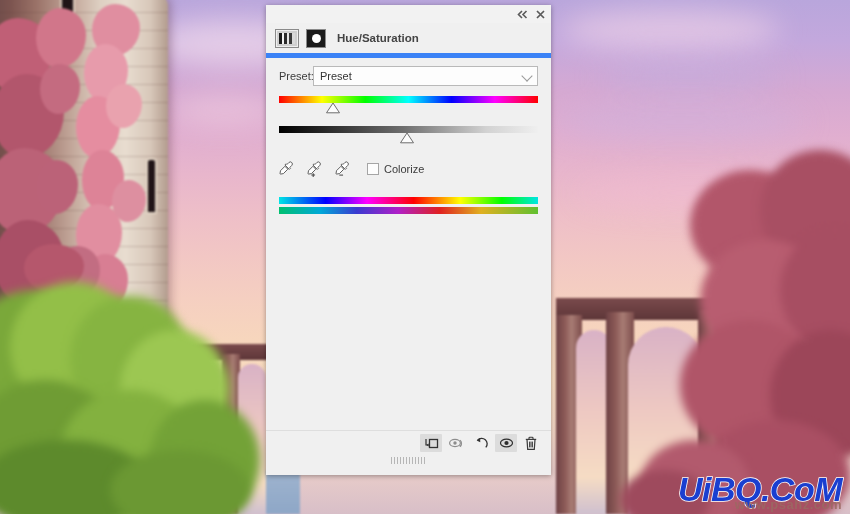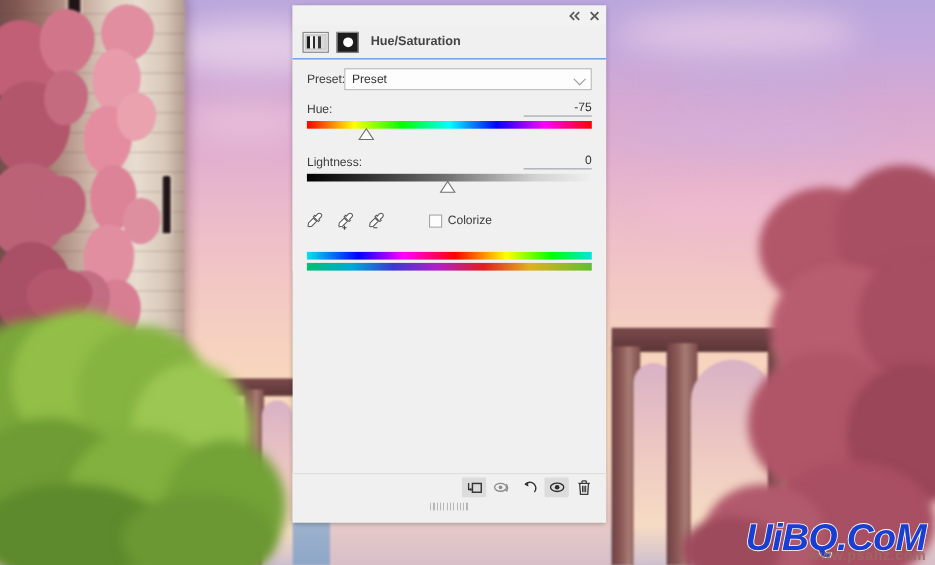--- a/index.html
+++ b/index.html
@@ -93,21 +93,21 @@
   #panel-menu{
     position:absolute;right:7px;top:5px;width:13px;height:11px;
     display:flex;flex-direction:column;justify-content:space-between;cursor:pointer;
   }
   #panel-menu i{display:block;height:1.6px;background:#555;}
 
   #panel-body{background:#f0f0f0;padding:0;}
 
   #adj-header{
     height:30px;display:flex;align-items:center;padding:0 0 0 9px;gap:7px;
-    border-bottom:1px solid #3b82f6;
+    border-bottom:5px solid #3b82f6;
   }
   #adj-icon{
     width:22px;height:17px;border:1px solid #8a8a8a;background:#cfcfcf;
     display:flex;align-items:center;justify-content:center;
     box-shadow:inset 0 0 0 1px #efefef;cursor:pointer;
   }
   #adj-icon .strip{
     width:16px;height:11px;
     background:
       linear-gradient(to right,
@@ -160,21 +160,21 @@
   .track-light{background:linear-gradient(to right,#000000 0%,#6e6e6e 48%,#d2d2d2 80%,#efefef 100%);}
   .thumb{
     position:absolute;top:6px;width:15px;height:12px;cursor:pointer;
     transform:translateX(-50%);
   }
   .thumb svg{display:block;}
 
   
   #tools-row{margin-top:14px;height:20px;align-items:center;gap:13px;}
   .eyedropper{width:15px;height:16px;cursor:pointer;}
-  #colorize-wrap{display:flex;align-items:flex-start;gap:5px;margin-left:27px;cursor:pointer;}
+  #colorize-wrap{display:flex;align-items:flex-start;gap:5px;margin-left:4px;cursor:pointer;}
   #colorize-box{width:10px;height:10px;border:1px solid #a5a5a5;background:#fdfdfd;}
   #colorize-label{font-size:11px;color:#3c3c3c;}
 
   
   #range-bars{padding:0 13px;margin-top:18px;}
   .hbar{height:7px;margin-bottom:3px;}
   .hbar-top{
     background:linear-gradient(to right,
       #00e5e5 0%,#0000ff 18%,#ff00ff 34%,#ff0000 52%,
       #ffff00 70%,#00ff00 86%,#00e5e5 100%);
@@ -350,40 +350,32 @@
     <div class="row" id="preset-row">
       <div id="preset-label">Preset:</div>
       <div class="select">
         <span>Preset</span>
         <span class="chev"></span>
       </div>
     </div>
 
 
     <div class="slider-block">
-      <div class="slider-head">
-        <span class="slider-label">Hue:</span>
-        <span class="slider-value">-75</span>
-      </div>
       <div class="track-wrap">
         <div class="track track-hue"></div>
         <div class="thumb" style="left:20.8%;">
           <svg width="15" height="12" viewBox="0 0 15 12">
             <path d="M7.5 1 L14 10.8 L1 10.8 Z" fill="#fdfdfd" stroke="#6e6e6e" stroke-width="1"></path>
           </svg>
         </div>
       </div>
     </div>
 
 
     <div class="slider-block">
-      <div class="slider-head">
-        <span class="slider-label">Lightness:</span>
-        <span class="slider-value">0</span>
-      </div>
       <div class="track-wrap">
         <div class="track track-light"></div>
         <div class="thumb" style="left:49.6%;">
           <svg width="15" height="12" viewBox="0 0 15 12">
             <path d="M7.5 1 L14 10.8 L1 10.8 Z" fill="#fdfdfd" stroke="#6e6e6e" stroke-width="1"></path>
           </svg>
         </div>
       </div>
     </div>
 

